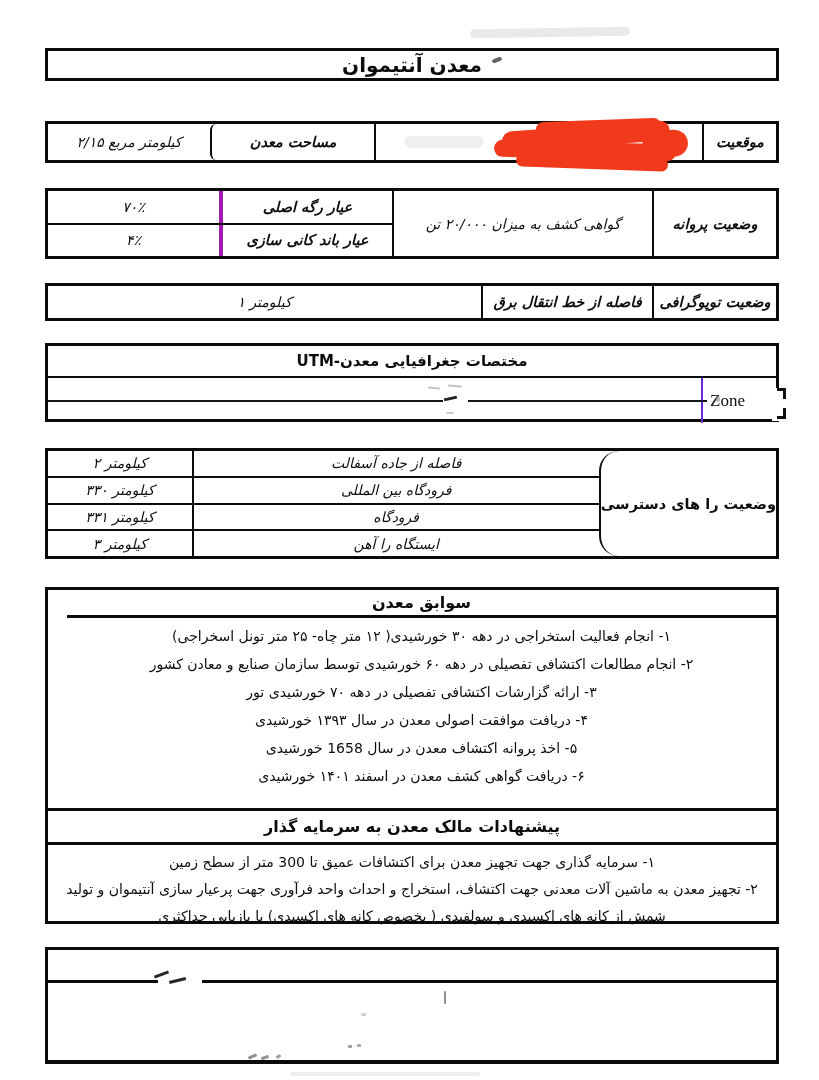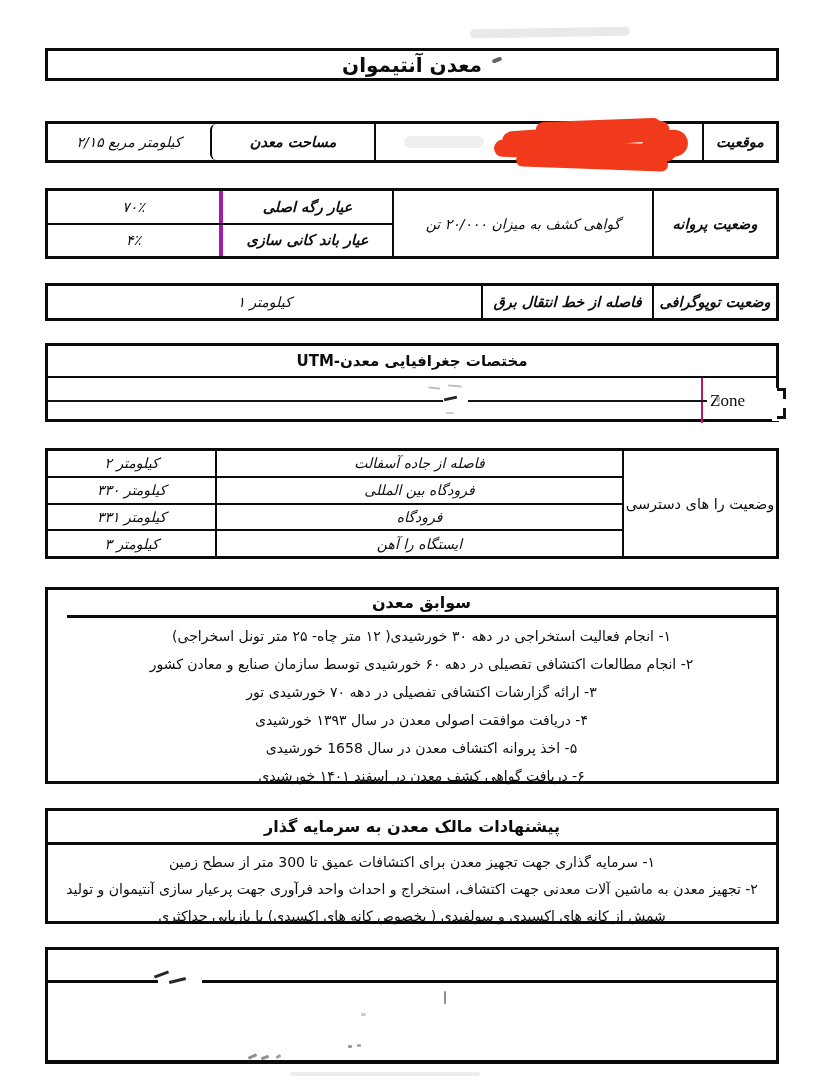--- a/index.html
+++ b/index.html
@@ -42,47 +42,47 @@
   .subrow > .cell:first-child{border-left:4px solid #a21caf;}
 
   
   .topo-row{top:283px;height:38px;}
 
   
   .utm-box{top:343px;height:79px;}
   .utm-header{height:30px;border-bottom:2px solid #0b0b0b;display:flex;align-items:center;justify-content:center;
               font-size:15px;font-weight:700;}
   .utm-body{position:relative;height:45px;display:flex;}
-  .zone-cell{flex:0 0 75px;border-left:2px solid #be185d;display:flex;align-items:center;direction:ltr;
+  .zone-cell{flex:0 0 75px;border-left:2px solid #6d28d9;display:flex;align-items:center;direction:ltr;
              padding-left:7px;box-sizing:border-box;font-family:"Liberation Serif","DejaVu Serif",serif;font-size:17px;}
   .zone-ghost{position:absolute;right:56px;top:50px;width:4px;height:6px;background:#9a9a9a;border-radius:2px;opacity:.7;}
   .coords{flex:1;position:relative;}
   .sep{position:absolute;height:2px;background:#151515;top:22px;}
   .s1{left:0;width:395px;} .s2{left:420px;width:239px;}
   .sepmark{position:absolute;left:396px;top:19px;width:13px;height:3px;background:#222;transform:rotate(-12deg);}
   .coord-dash{position:absolute;height:2px;background:#c2c2c2;border-radius:1px;}
   .cd1{left:380px;top:9px;width:12px;transform:rotate(6deg);}
   .cd2{left:400px;top:7px;width:14px;transform:rotate(4deg);}
   .cd3{left:398px;top:34px;width:8px;background:#cfcfcf;}
   .border-gap-white{position:absolute;right:-3px;top:42px;width:7px;height:33px;background:#fff;z-index:2;}
   .bracket{position:absolute;z-index:3;width:9px;height:11px;box-sizing:border-box;}
   .br-top{right:-10px;top:42px;border-top:3px solid #111;border-right:3px solid #111;}
   .br-bot{right:-10px;top:62px;border-bottom:3px solid #111;border-right:3px solid #111;}
 
   
   .access-box{top:448px;height:111px;display:flex;}
   .access-label{flex:0 0 154px;border-left:2px solid #0b0b0b;display:flex;align-items:center;justify-content:center;
-                font-weight:400;font-size:14.5px;white-space:nowrap;box-sizing:border-box;}
+                font-weight:700;font-size:14.5px;white-space:nowrap;box-sizing:border-box;border-radius:20px;}
   .access-rows{flex:1;display:flex;flex-direction:column;}
   .access-row{flex:1;display:flex;}
   .access-row:not(:last-child){border-bottom:2px solid #0b0b0b;}
   .access-row > .cell:first-child{border-left:2px solid #0b0b0b;}
 
   
-  .history-box{top:587px;height:197px;padding-left:19px;}
+  .history-box{top:587px;height:255px;padding-left:19px;}
   .proposals-box{top:808px;height:116px;}
   .sec-header{display:flex;align-items:center;justify-content:center;font-weight:700;font-size:16px;
               border-bottom:3px solid #0b0b0b;}
   .history-box .sec-header{height:25px;}
   .proposals-box .sec-header{height:31px;}
   .items{padding:4px 14px 0 14px;text-align:center;}
   .item{font-size:14px;line-height:28px;}
   .proposals-box .item{line-height:27px;}
 
   

